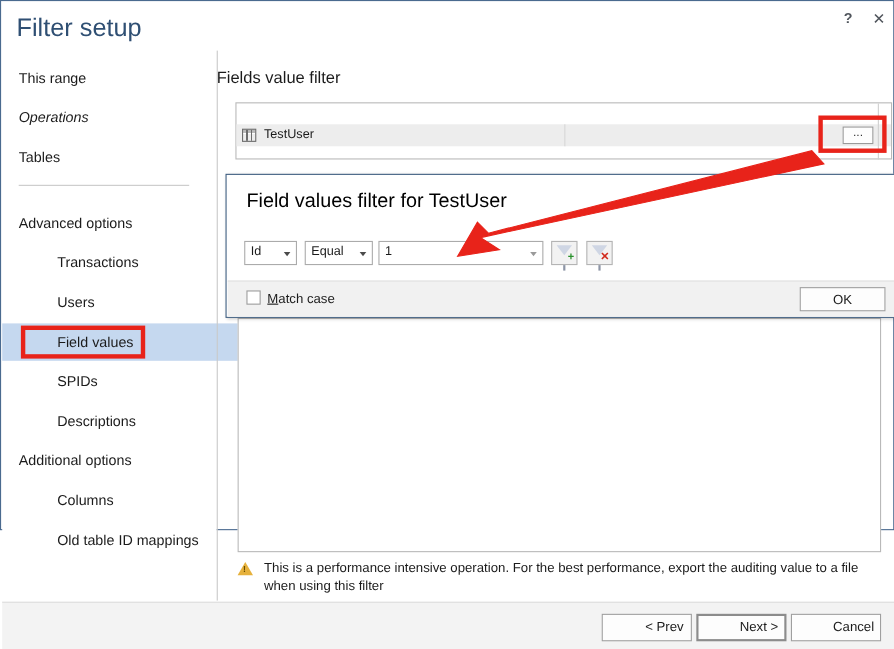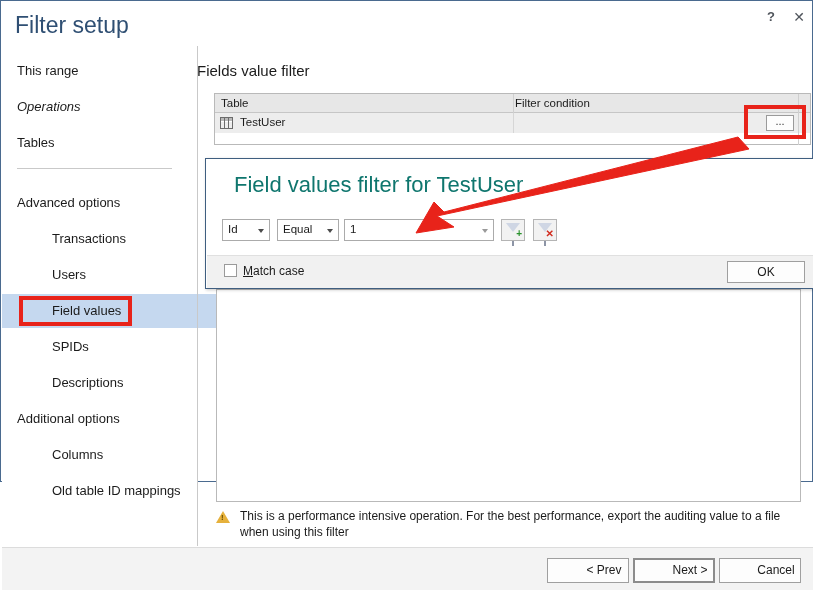--- a/index.html
+++ b/index.html
@@ -251,23 +251,23 @@
     position: absolute;
     left: 204px; top: 157px;
     width: 620px; height: 131px;
     background: #ffffff;
     border: 1px solid #3f5e80;
     box-sizing: border-box;
     box-shadow: 1px 1px 3px rgba(0,0,0,0.22);
   }
   #inner-title {
     position: absolute;
-    left: 28px; top: 13px;
-    font-size: 22px;
-    color: #0f766e;
+    left: 18px; top: 13px;
+    font-size: 18px;
+    color: #000000;
     white-space: nowrap;
   }
   #filter-row {
     position: absolute;
     left: 9px; top: 60px;
     width: 605px; height: 28px;
   }
   .combo {
     position: absolute;
     top: 0;
@@ -413,26 +413,20 @@
     <div class="nav-item child" style="top:320px;">Descriptions</div>
     <div class="nav-item group" style="top:356px;">Additional options</div>
     <div class="nav-item child" style="top:392px;">Columns</div>
     <div class="nav-item child" style="top:428px;">Old table ID mappings</div>
   </div>
   <div id="sidebar-divider"></div>
 
   <div id="content-heading">Fields value filter</div>
 
   <div id="grid">
-    <div id="grid-header">
-      <div class="grid-col" id="col-table">Table</div>
-      <div class="col-sep" style="left:298px;"></div>
-      <div class="grid-col" id="col-filter-condition">Filter condition</div>
-      <div class="col-sep" style="left:583px;"></div>
-    </div>
     <div id="grid-row">
       <div id="row-table-icon"></div>
       <div id="row-table-name">TestUser</div>
       <div id="row-cell-sep"></div>
       <div id="ellipsis-button">...</div>
     </div>
     <div id="right-gutter-sep"></div>
   </div>
 
   <div id="results-panel"></div>

